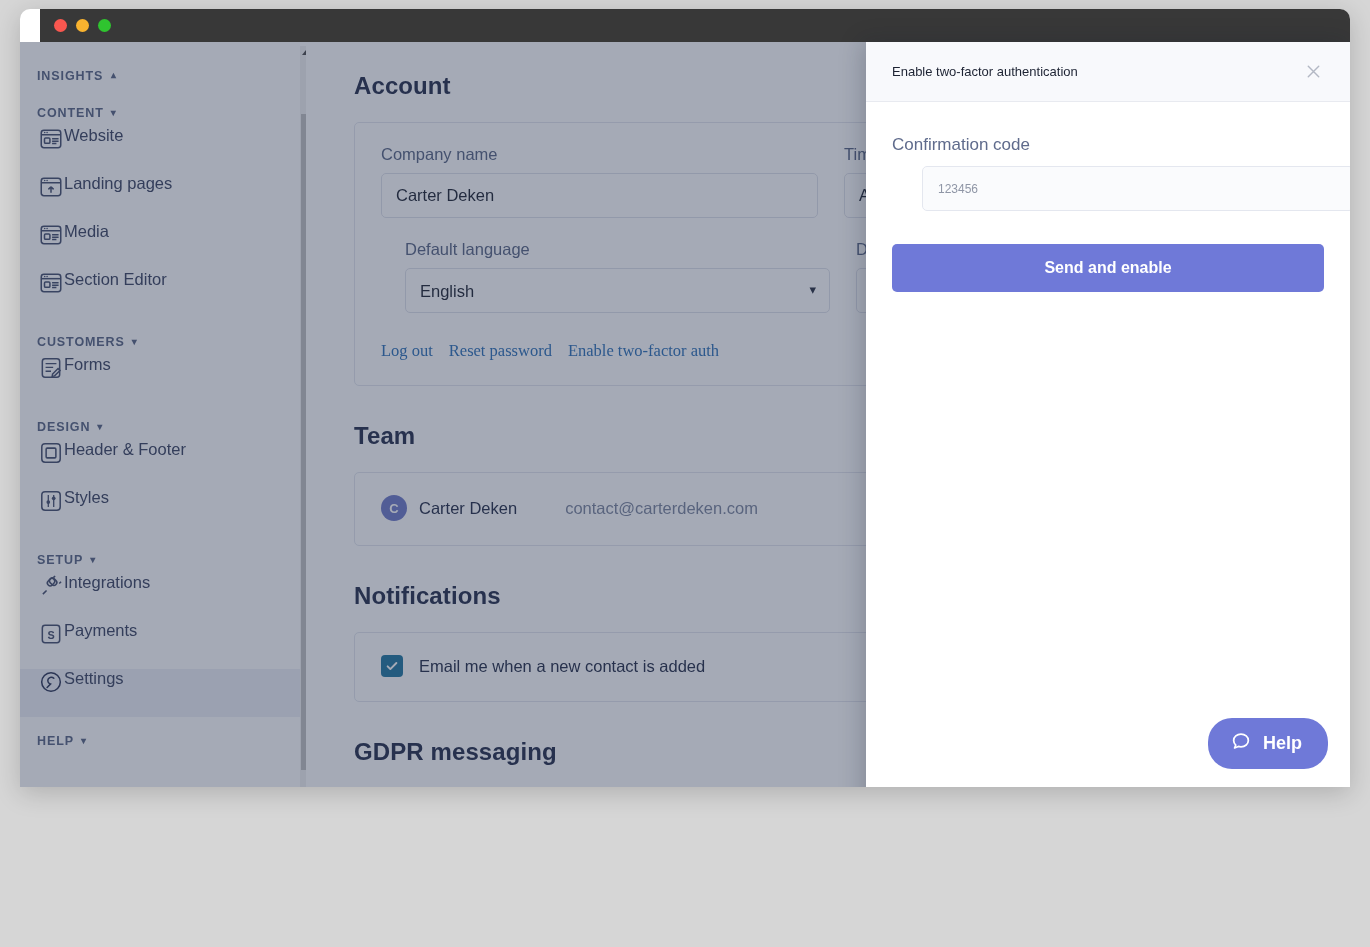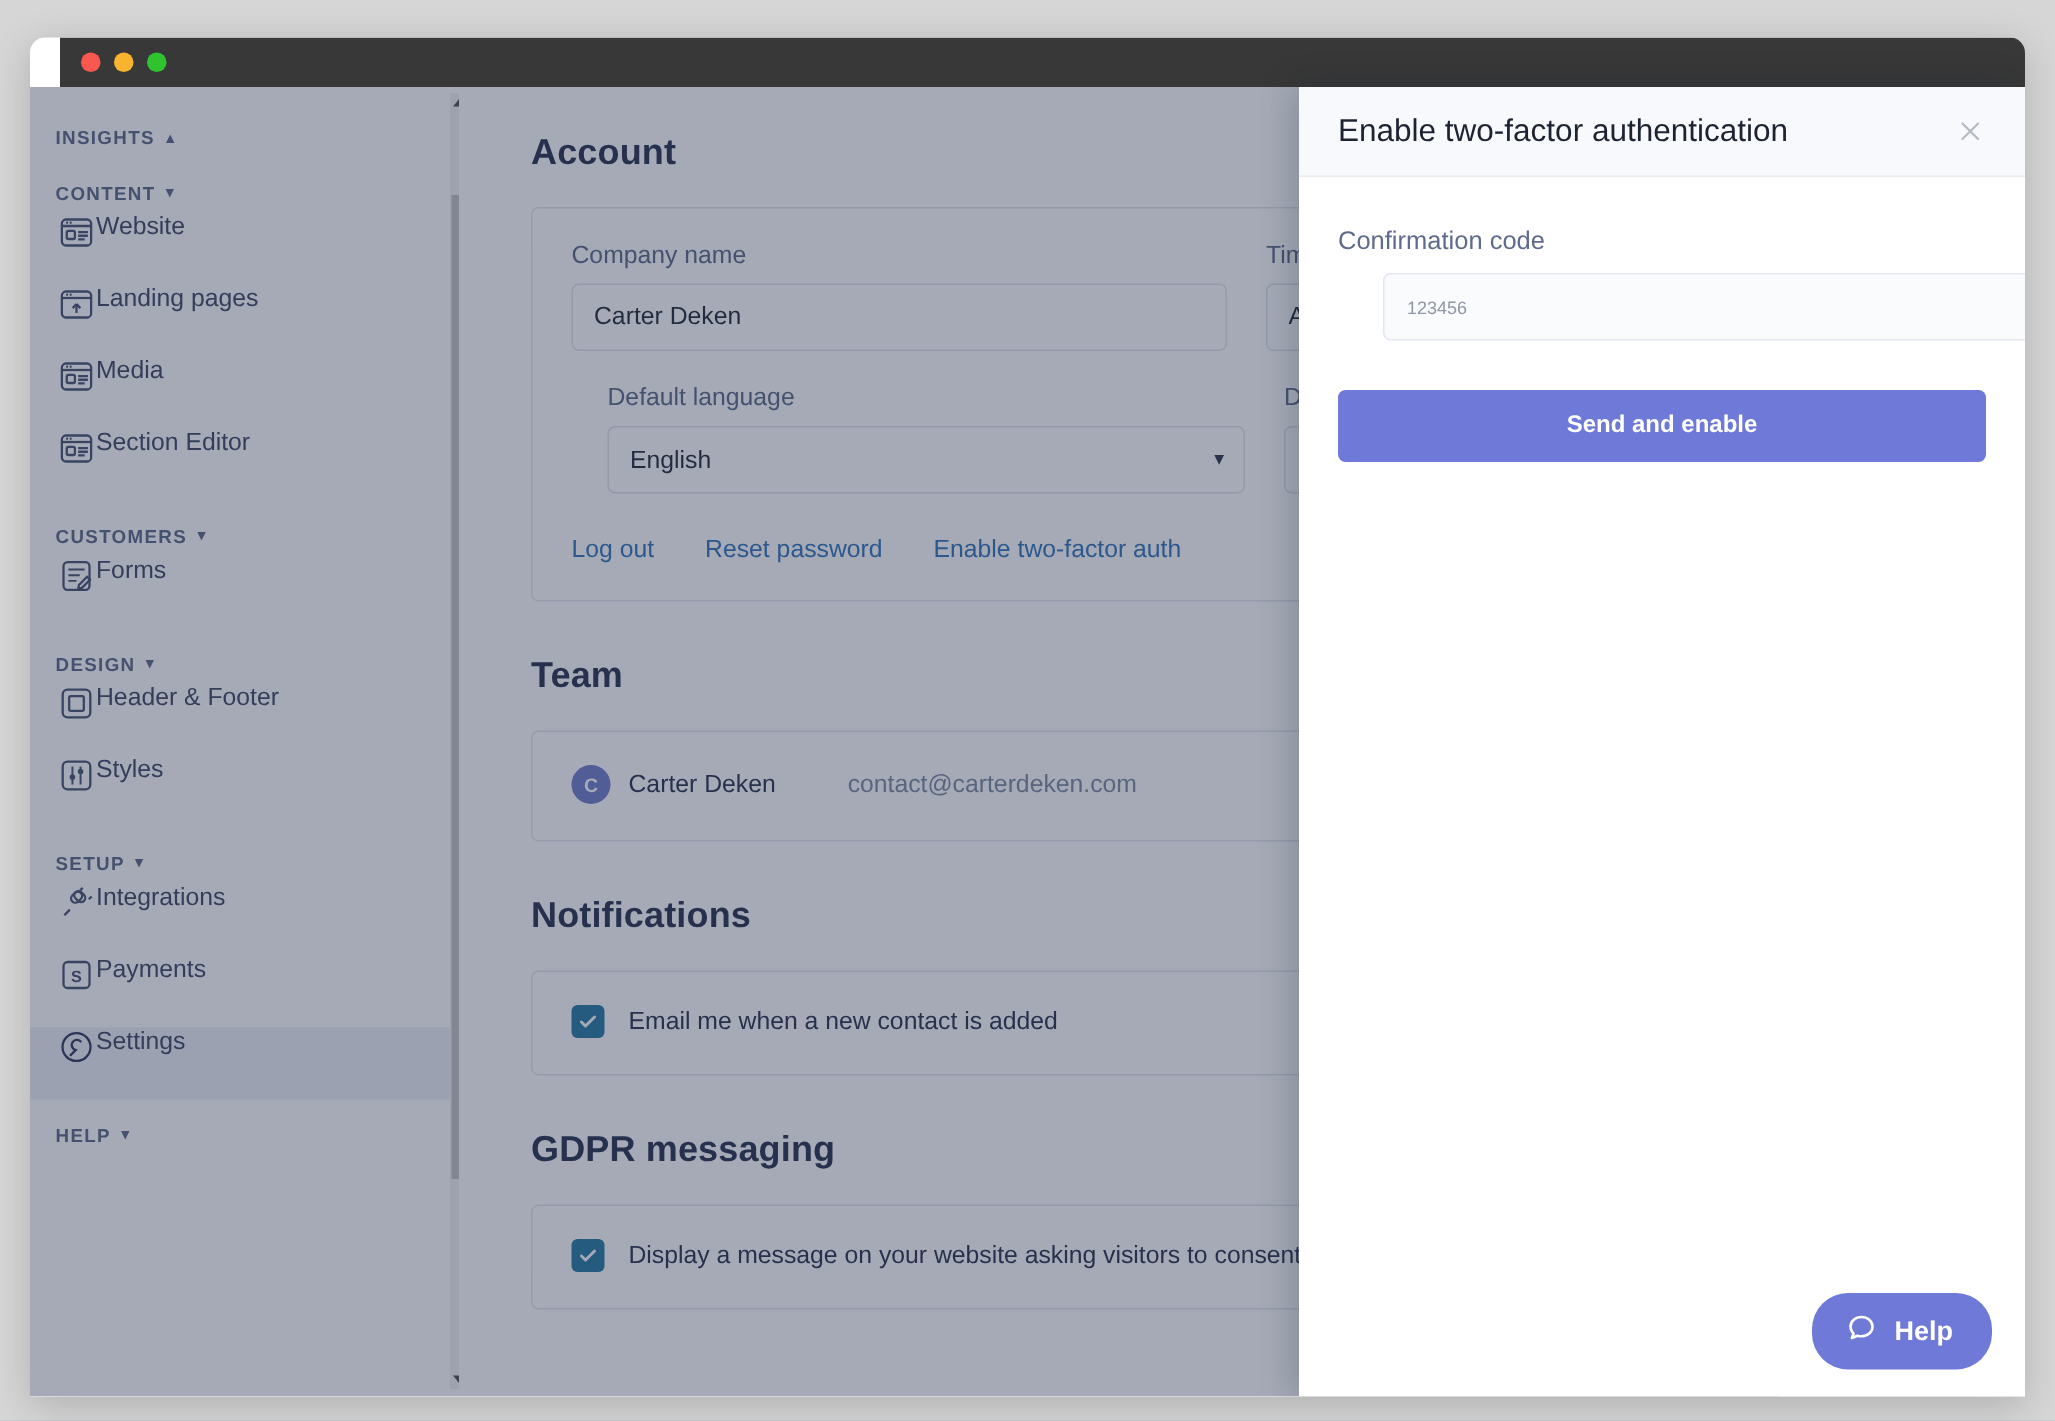--- a/index.html
+++ b/index.html
@@ -6,22 +6,22 @@
   html, body {
     width: 1370px; height: 947px;
     overflow: hidden;
     background: #d6d6d6;
     font-family: "Liberation Sans", sans-serif;
   }
 
   
   #window {
     position: absolute;
-    left: 20px; top: 25px;
-    width: 1330px; height: 906px;
+    left: 20px; top: 9px;
+    width: 1330px; height: 778px;
     border-radius: 10px 10px 0 0;
     overflow: hidden;
     background: #fff;
     box-shadow: 0 6px 26px rgba(0,0,0,.18);
     padding-left: 20px;
   }
   #titlebar {
     height: 33px;
     background: #383838;
     display: flex; align-items: center;
@@ -151,22 +151,23 @@
   .fld-select { appearance: none; -webkit-appearance: none; padding-right: 34px; }
   .selwrap .caret {
     position: absolute; right: 14px; top: 50%;
     transform: translateY(-60%);
     pointer-events: none;
     color: #2a3142; font-size: 13px;
   }
   .indent { padding-left: 24px; }
 
   .links {
-    display: flex; gap: 34px;
+    display: flex; gap: 16px;
     margin-top: 6px;
+    font-family: Liberation Serif, serif;
   }
   .links a {
     color: #2f72b8;
     font-size: 16.5px;
     text-decoration: none;
     cursor: pointer;
   }
 
   .team-row {
     display: flex; align-items: center; gap: 12px;
@@ -215,21 +216,21 @@
     display: flex; flex-direction: column;
   }
   #modal-head {
     height: 60px; flex: none;
     background: #f8f9fc;
     border-bottom: 1px solid #e8eaf0;
     display: flex; align-items: center;
     padding: 0 22px 0 26px;
   }
   #modal-title {
-    font-size: 21px; color: #1d2333;
+    font-size: 13px; color: #1d2333;
     flex: 1;
   }
   #modal-close {
     width: 30px; height: 30px;
     display: flex; align-items: center; justify-content: center;
     color: #b3b8c4; cursor: pointer;
   }
   #modal-body { padding: 33px 26px 0 26px; }
   .modal-label {
     display: block;

